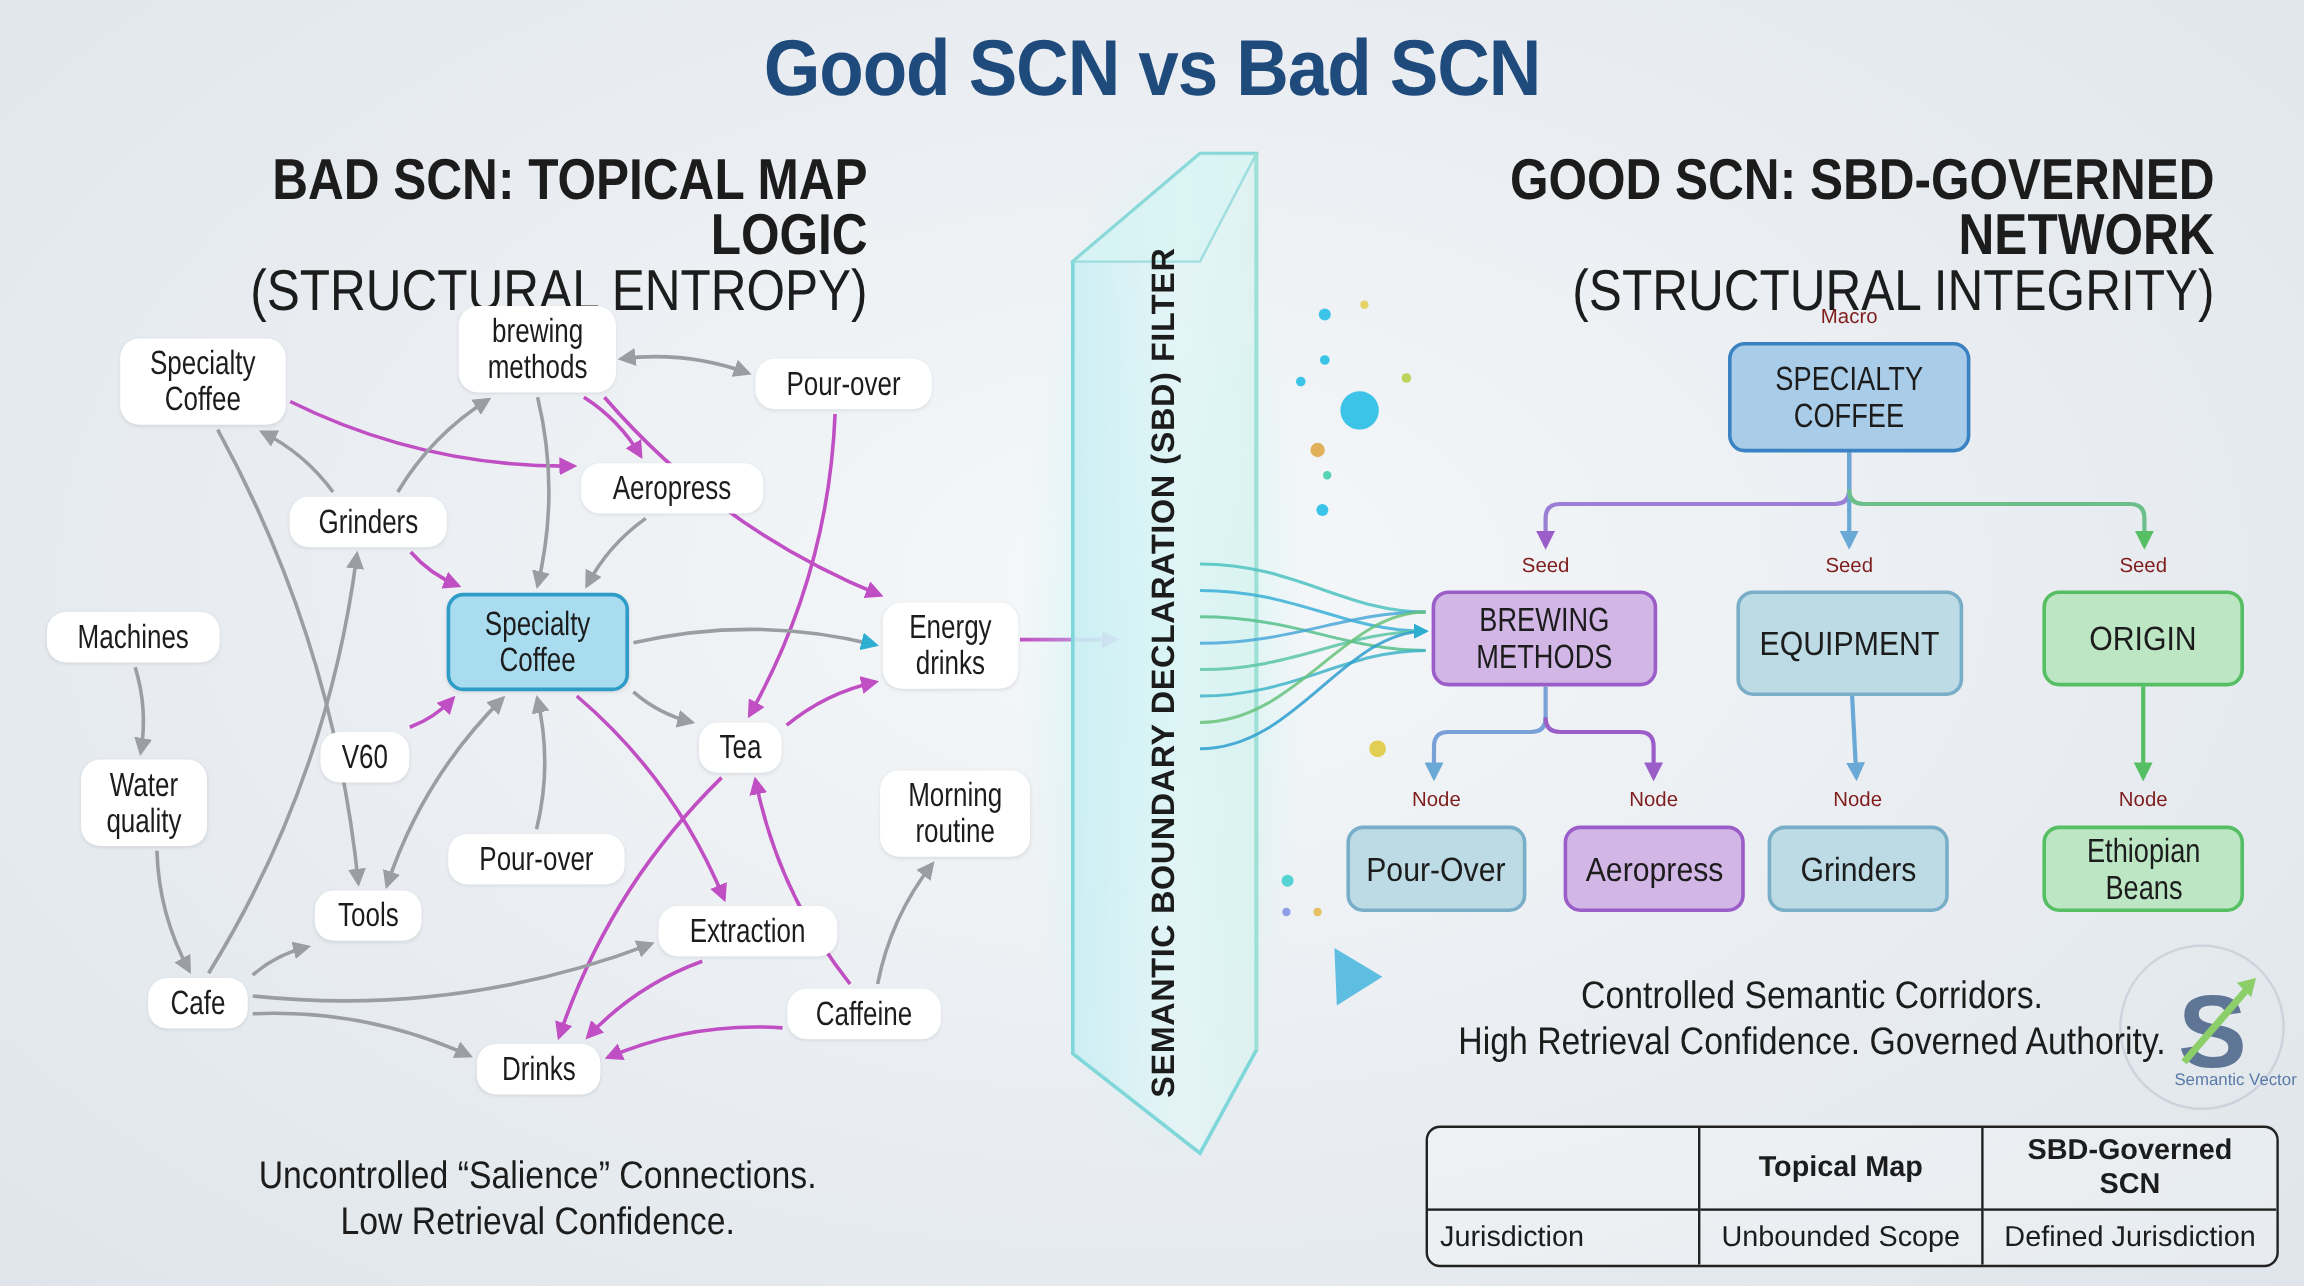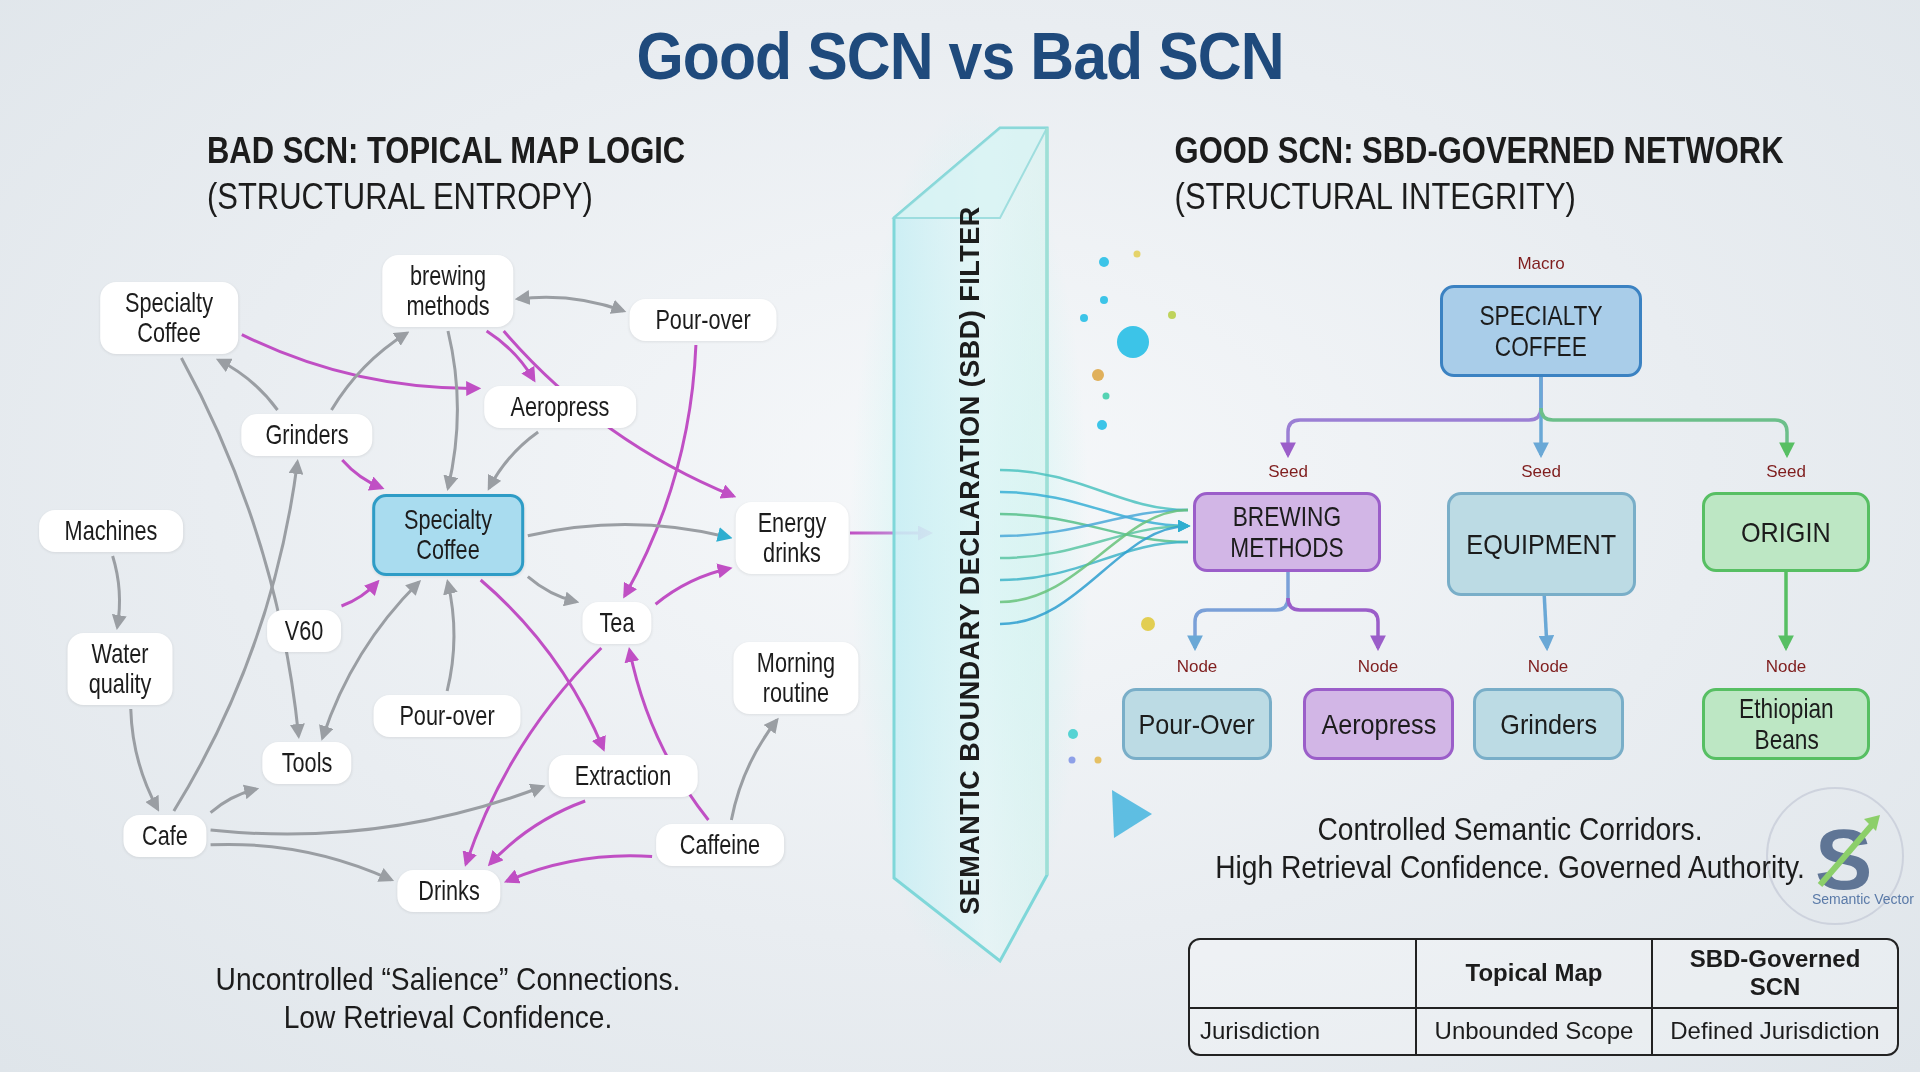--- a/index.html
+++ b/index.html
@@ -8,21 +8,21 @@
     font-family:"Liberation Sans", sans-serif;
     background: radial-gradient(ellipse at 50% 45%, #f6f8fa 0%, #e9edf1 55%, #dfe5ea 100%);
     color:#1c1c1c;
   }
   .abs { position:absolute; }
   #title {
     left:0; width:1920px; top:18px; text-align:center;
     font-size:66px; font-weight:bold; color:#1f4a7c; letter-spacing:-1px;
     transform:scaleX(0.92);
   }
-  .hdr { text-align:left; font-size:36px; line-height:46px; color:#1c1c1c; }
+  .hdr { text-align:right; font-size:48px; line-height:46px; color:#1c1c1c; }
   .hdr .h1 { font-weight:bold; transform:scaleX(0.86); display:block; }
   .hdr .h2 { font-weight:normal; transform:scaleX(0.86); display:block; }
   svg#graph { position:absolute; left:0; top:0; }
   .lnode {
     position:absolute; transform:translate(-50%,-50%);
     background:#fff; border-radius:16px; padding:6px 12px;
     font-size:28px; line-height:30px; text-align:center; white-space:nowrap;
     box-shadow:0 1px 3px rgba(0,0,0,0.08);
   }
   .lnode span { display:inline-block; transform:scaleX(0.88); }
@@ -225,21 +225,21 @@
   <span><span>SPECIALTY</span><br><span>COFFEE</span></span>
 </div>
 
 <div class="tlabel" style="left:1288px; top:462px;">Seed</div>
 <div class="tlabel" style="left:1541px; top:462px;">Seed</div>
 <div class="tlabel" style="left:1786px; top:462px;">Seed</div>
 
 <div class="tbox purple" style="left:1193px; top:492px; width:188px; height:80px;">
   <span><span>BREWING</span><br><span>METHODS</span></span>
 </div>
-<div class="tbox teal" style="left:1447px; top:492px; width:189px; height:104px;">
+<div class="tbox teal" style="left:1447px; top:492px; width:189px; height:88px;">
   <span>EQUIPMENT</span>
 </div>
 <div class="tbox green" style="left:1702px; top:492px; width:168px; height:80px;">
   <span>ORIGIN</span>
 </div>
 
 <div class="tlabel" style="left:1197px; top:657px;">Node</div>
 <div class="tlabel" style="left:1378px; top:657px;">Node</div>
 <div class="tlabel" style="left:1548px; top:657px;">Node</div>
 <div class="tlabel" style="left:1786px; top:657px;">Node</div>

